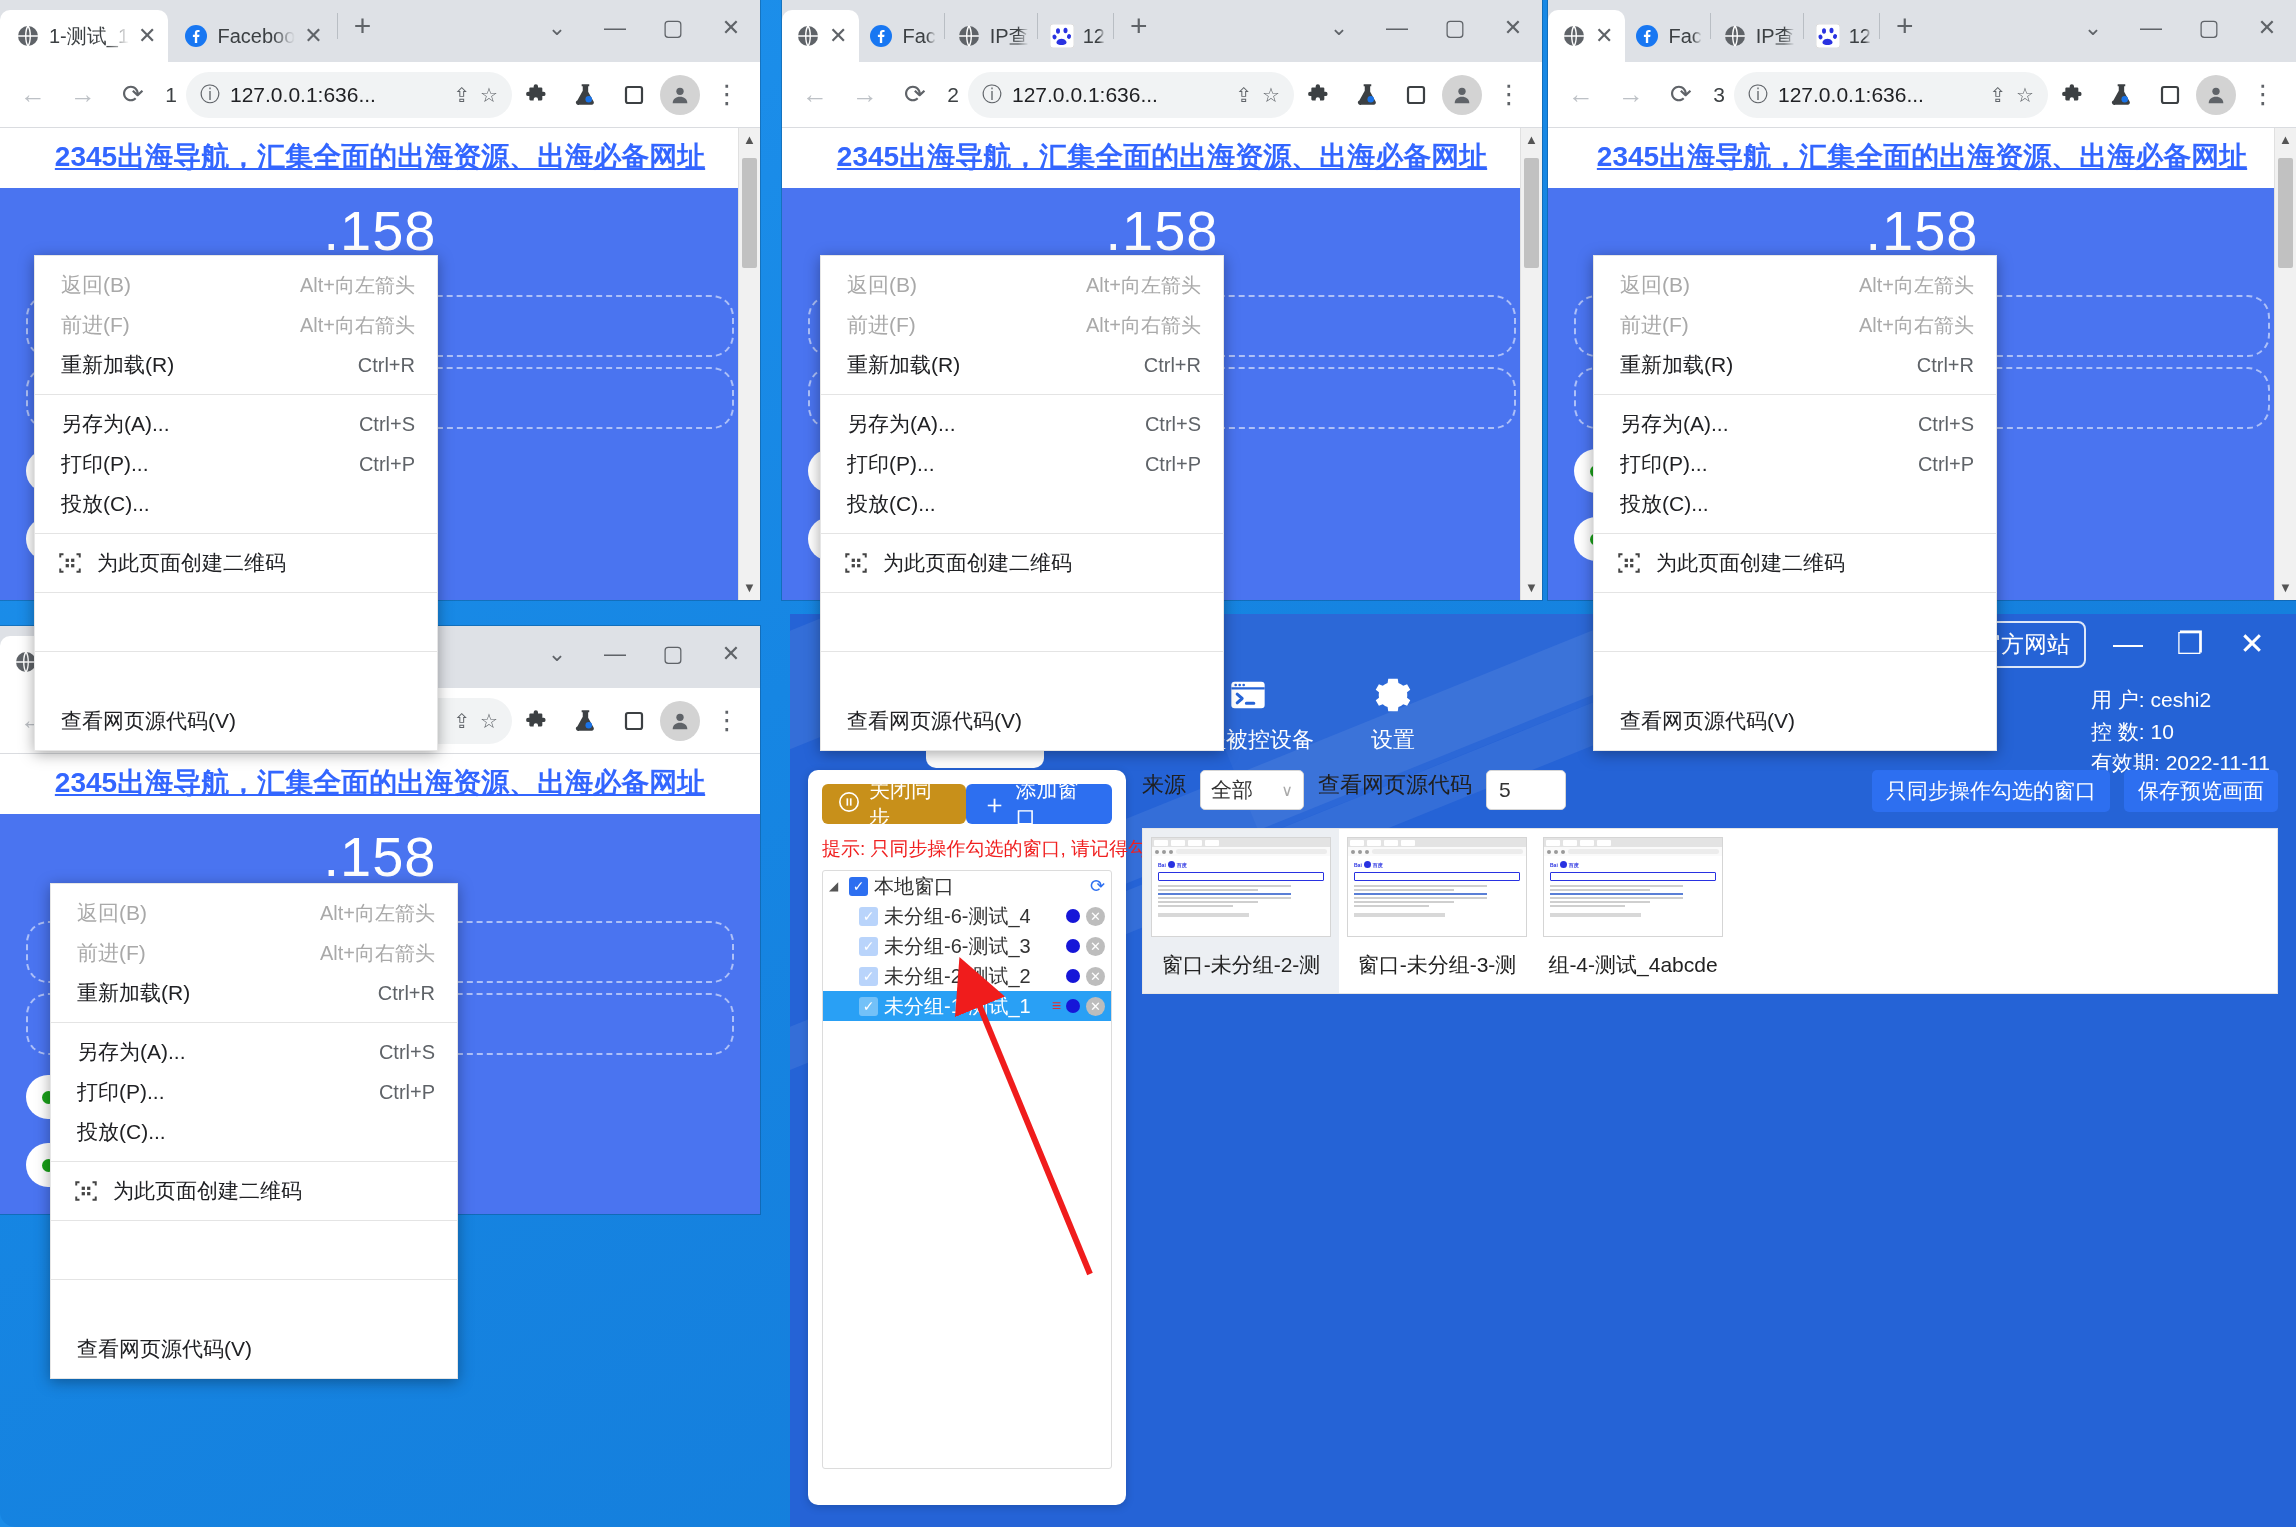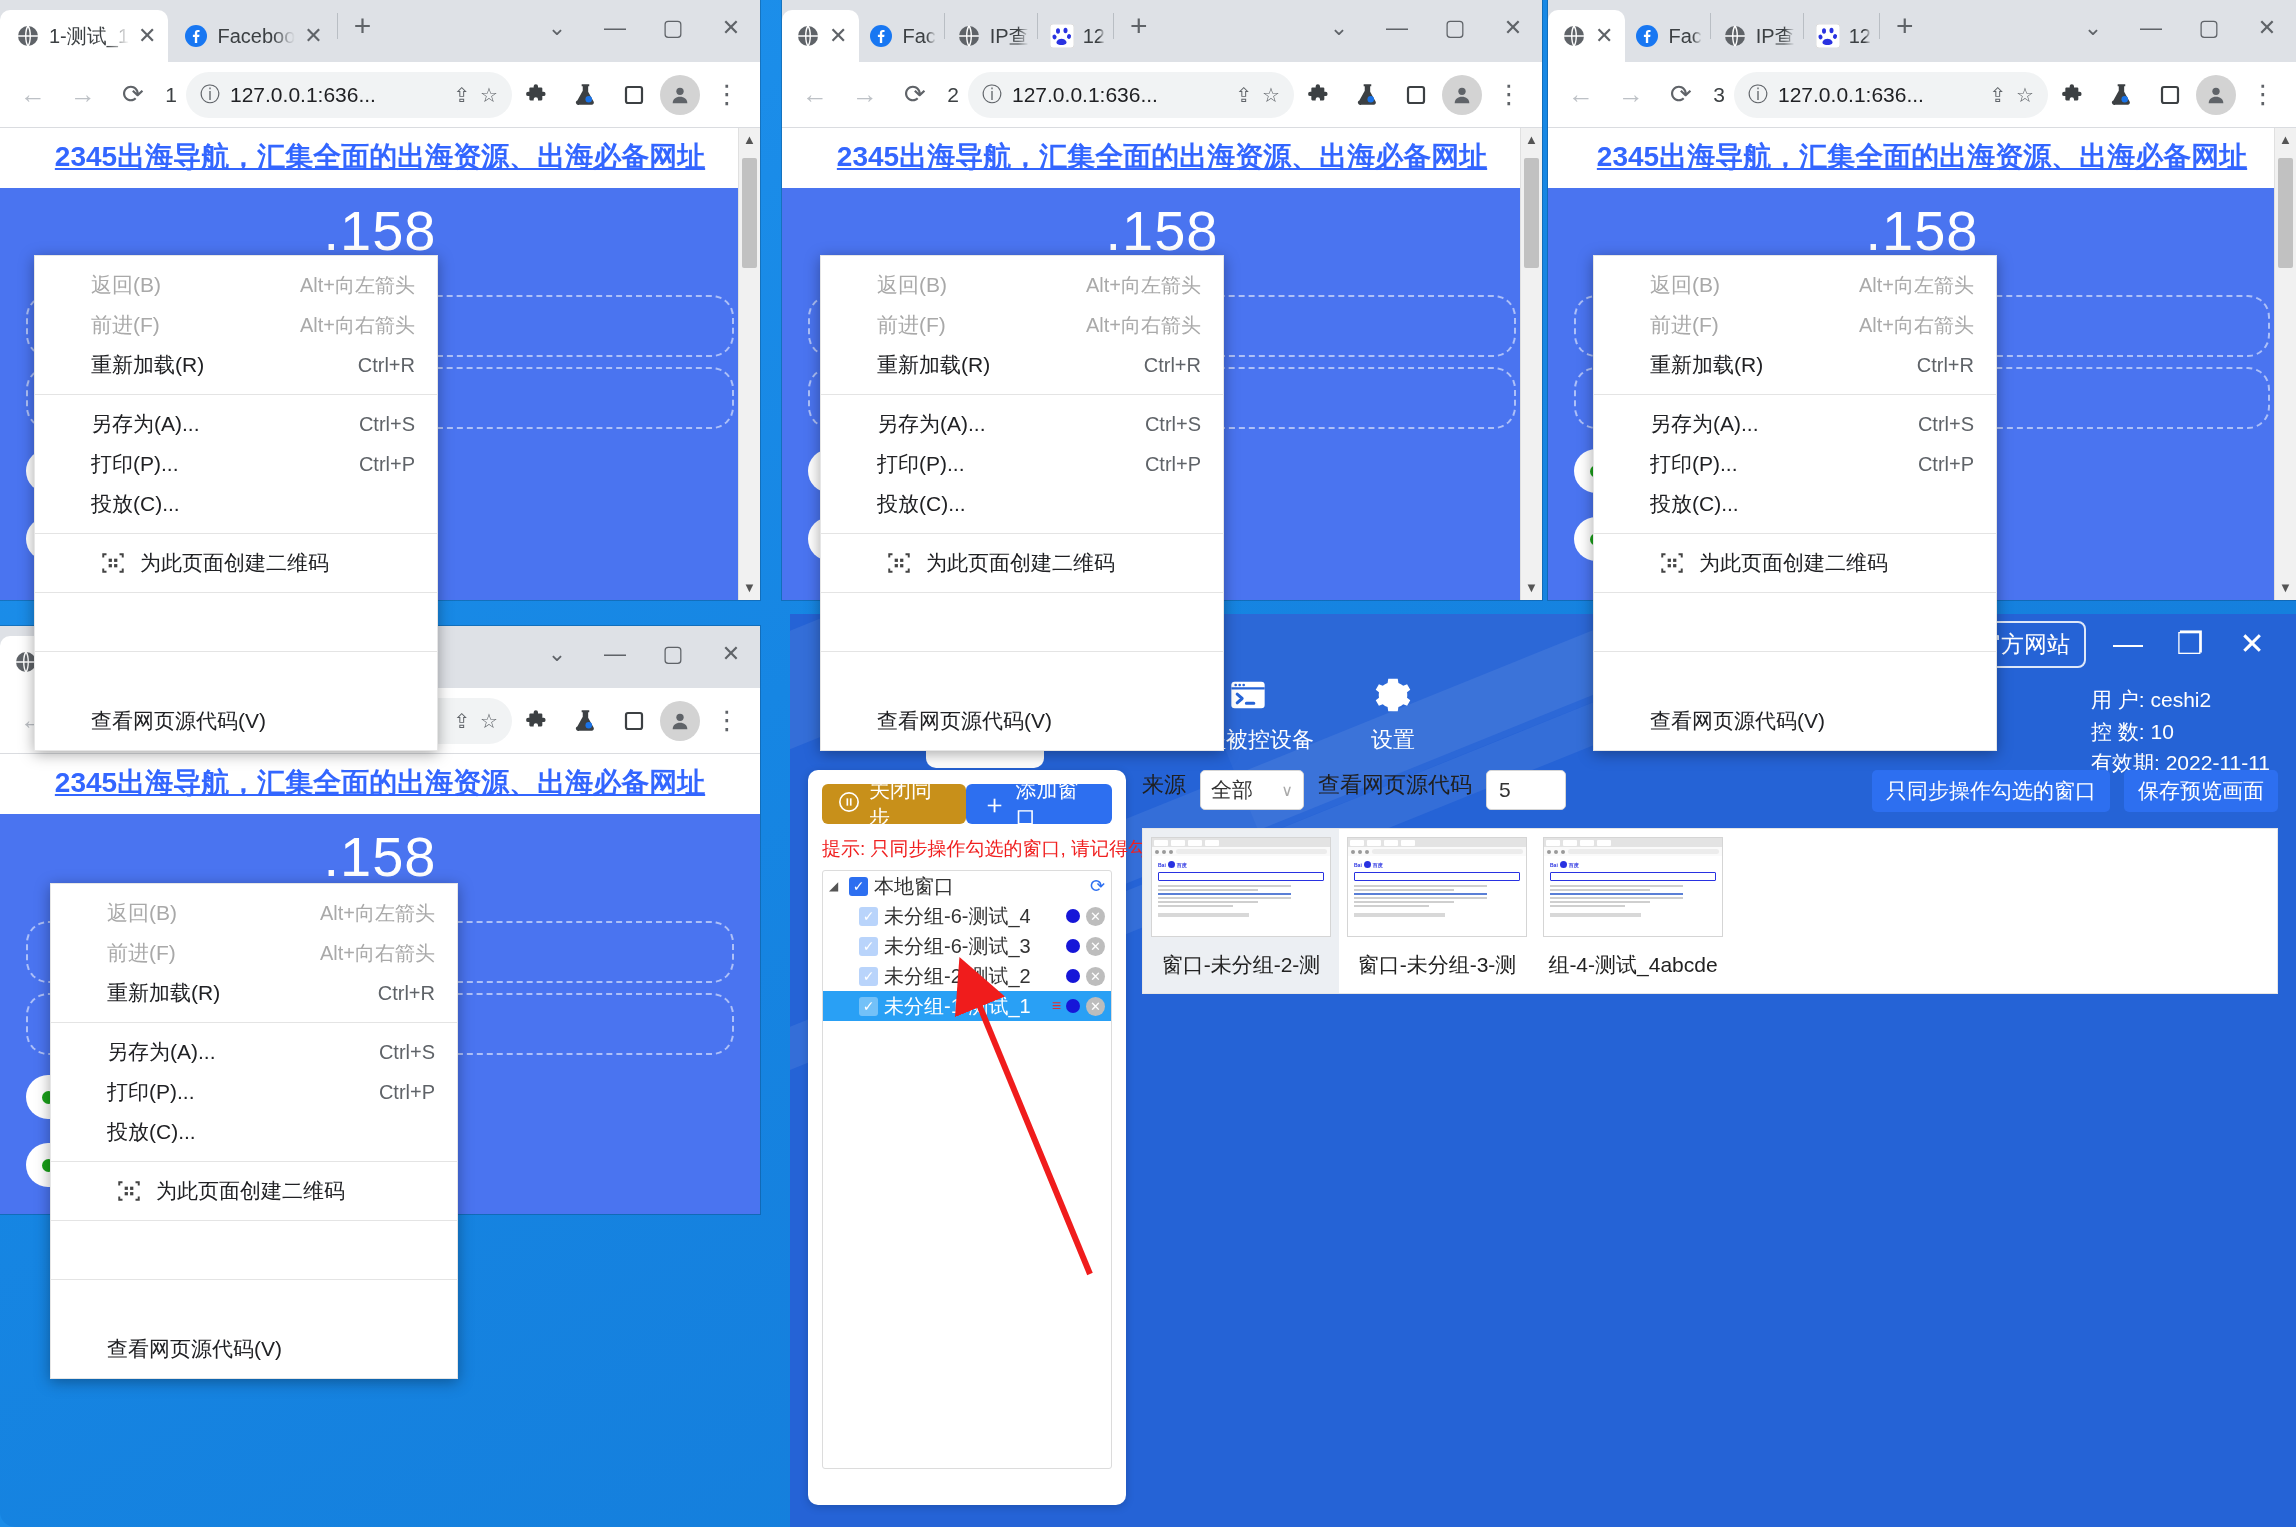--- a/index.html
+++ b/index.html
@@ -62,27 +62,27 @@
   .chip .dot { width:13px; height:13px; border-radius:50%; background:#1aa11a; position:absolute; left:16px;}
   .vscroll { position:absolute; right:0; top:0; width:22px; bottom:0; background:#f1f1f1;
              border-left:1px solid #e0e0e0; }
   .vscroll .arw { height:24px; text-align:center; font-size:13px; color:#555; line-height:24px; }
   .vscroll .thumb { position:absolute; left:3px; right:3px; background:#c1c1c1; border-radius:2px; }
 
   
   .ctx { position:absolute; background:#fff; box-shadow:0 3px 14px rgba(0,0,0,.34);
          border:1px solid #e6e6e6; padding:9px 0; z-index:60; }
   .ctx-item { display:flex; align-items:center; height:40px; padding:0 22px 0 26px;
-              font-size:21px; color:#202124; white-space:nowrap;margin-left:30px; }
+              font-size:21px; color:#202124; white-space:nowrap; }
   .ctx-item.disabled { color:#a9a9a9; }
   .ctx-item .lbl { flex:1; }
   .ctx-item .acc { color:#5f6368; font-size:20px; padding-left:40px; }
   .ctx-item.disabled .acc { color:#a9a9a9; }
   .ctx-item .qr { width:26px; height:26px; margin-right:14px; flex:0 0 26px; }
-  .ctx-item.withicon { padding-left:35px; }
+  .ctx-item.withicon { padding-left:22px; }
   .ctx-sep { height:1px; background:#e4e4e4; margin:9px 0; }
 
   
   #app { position:absolute; left:790px; top:614px; width:1506px; height:913px;
          background:#2563d6; overflow:hidden; }
   .app-bgdeco { position:absolute; inset:0; overflow:hidden; }
   .app-bgdeco i { position:absolute; display:block; background:rgba(255,255,255,.07);
                   transform:rotate(-22deg); }
   .app-top { position:relative; height:158px; }
   .app-titlebar { position:absolute; right:0; top:0; height:60px; display:flex; align-items:center;

